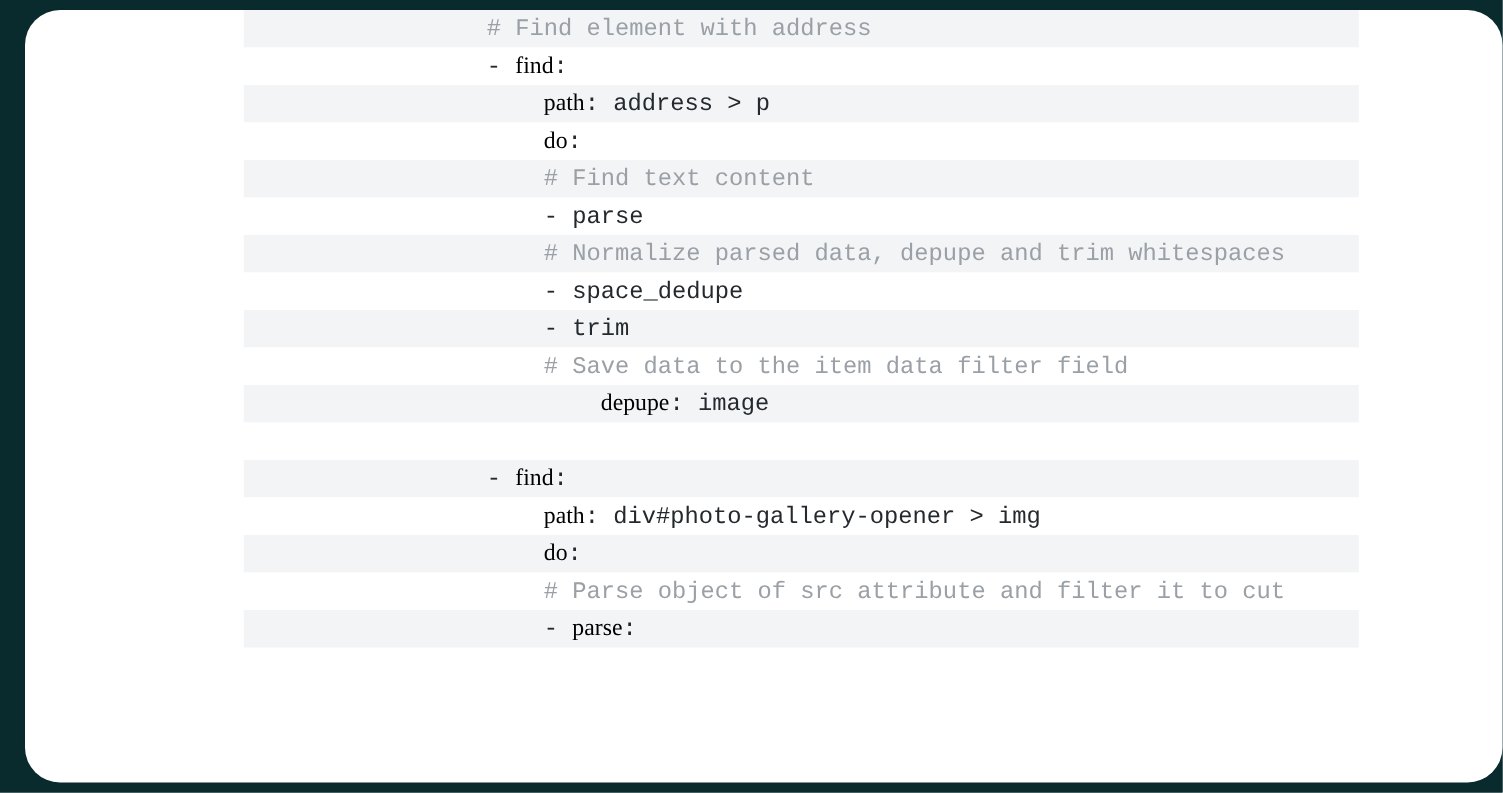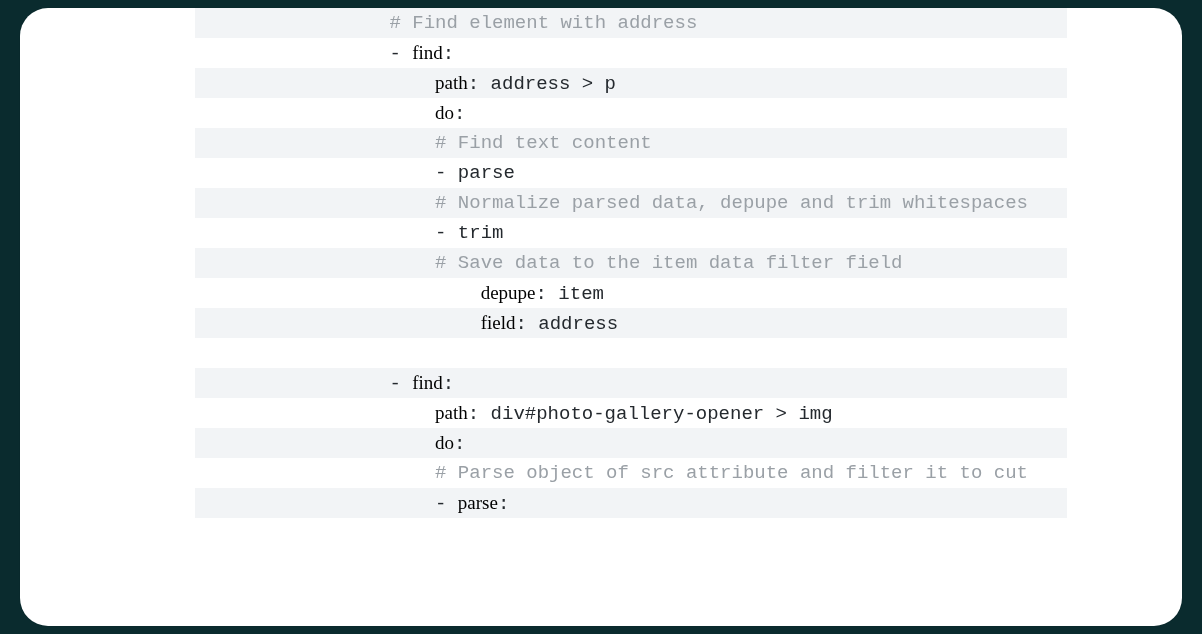--- a/index.html
+++ b/index.html
@@ -14,20 +14,21 @@
   .card {
     position: absolute;
     left: 20px;
     top: 8px;
     width: 1162px;
     height: 618px;
     background: #ffffff;
     border-radius: 28px;
     overflow: hidden;
     box-shadow: 0 0 0 1px rgba(0,0,0,0.04);
+    padding-left: 20px;
   }
   .code-area {
     position: absolute;
     left: 175px;
     top: 0;
     right: 115px;
     bottom: 0;
   }
   .line {
     height: 30px;
@@ -54,24 +55,24 @@
 
 <div class="card">
   <div class="code-area" id="code-area">
       <div class="line"><span class="ind">                </span><span class="c"># Find element with address</span></div>
       <div class="line"><span class="ind">                </span><span class="p">- </span><span class="k">find</span><span class="p">:</span></div>
       <div class="line"><span class="ind">                    </span><span class="k">path</span><span class="p">: </span><span class="v">address &gt; p</span></div>
       <div class="line"><span class="ind">                    </span><span class="k">do</span><span class="p">:</span></div>
       <div class="line"><span class="ind">                    </span><span class="c"># Find text content</span></div>
       <div class="line"><span class="ind">                    </span><span class="p">- </span><span class="v">parse</span></div>
       <div class="line"><span class="ind">                    </span><span class="c"># Normalize parsed data, depupe and trim whitespaces</span></div>
+      <div class="line"><span class="ind">                    </span><span class="p">- </span><span class="v">space_dedupe</span></div>
       <div class="line"><span class="ind">                    </span><span class="p">- </span><span class="v">trim</span></div>
       <div class="line"><span class="ind">                    </span><span class="c"># Save data to the item data filter field</span></div>
-      <div class="line"><span class="ind">                        </span><span class="k">depupe</span><span class="p">: </span><span class="v">item</span></div>
-      <div class="line"><span class="ind">                        </span><span class="k">field</span><span class="p">: </span><span class="v">address</span></div>
+      <div class="line"><span class="ind">                        </span><span class="k">depupe</span><span class="p">: </span><span class="v">image</span></div>
       <div class="line"><span class="ind">                </span></div>
       <div class="line"><span class="ind">                </span><span class="p">- </span><span class="k">find</span><span class="p">:</span></div>
       <div class="line"><span class="ind">                    </span><span class="k">path</span><span class="p">: </span><span class="v">div#photo-gallery-opener &gt; img</span></div>
       <div class="line"><span class="ind">                    </span><span class="k">do</span><span class="p">:</span></div>
       <div class="line"><span class="ind">                    </span><span class="c"># Parse object of src attribute and filter it to cut</span></div>
       <div class="line"><span class="ind">                    </span><span class="p">- </span><span class="k">parse</span><span class="p">:</span></div>
     </div>
 </div>
 
 </body></html>

